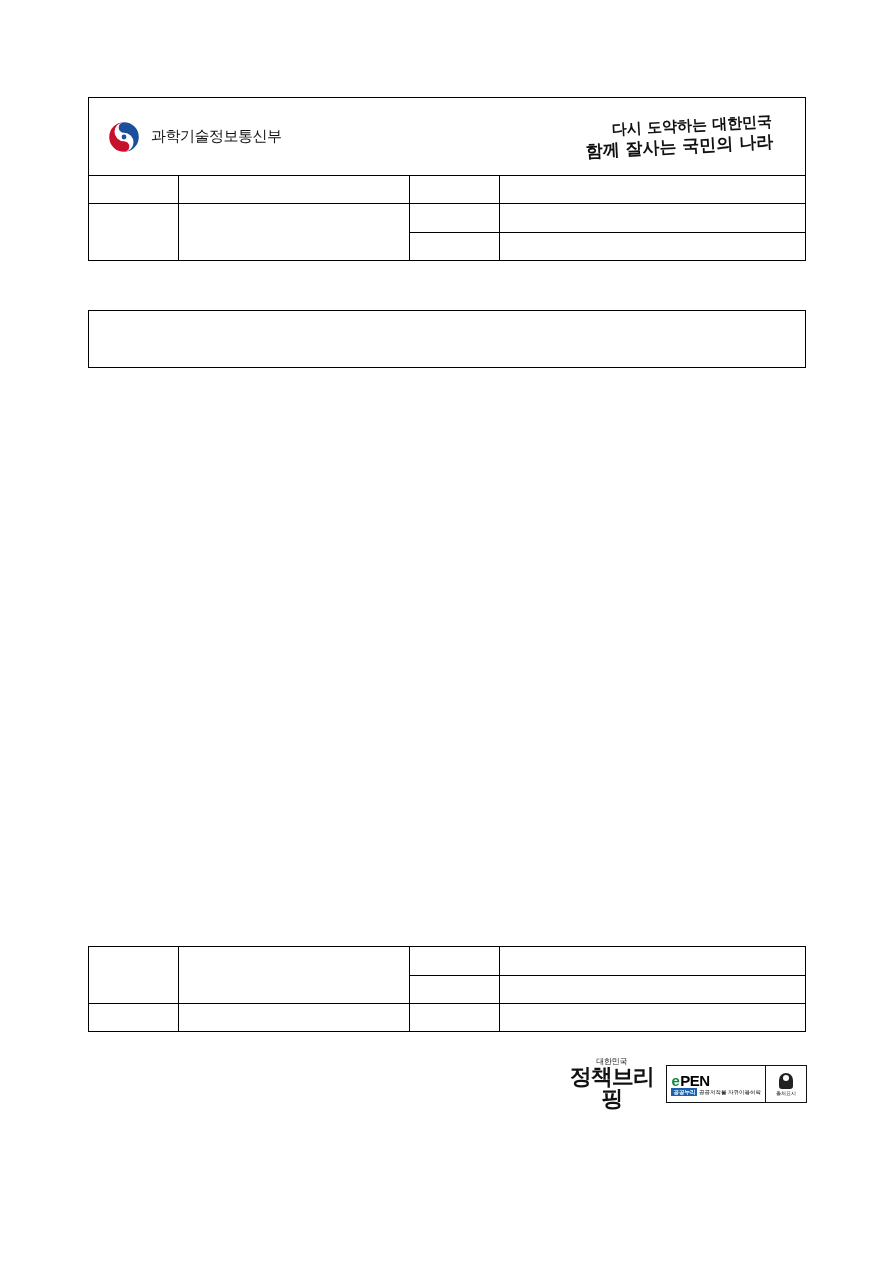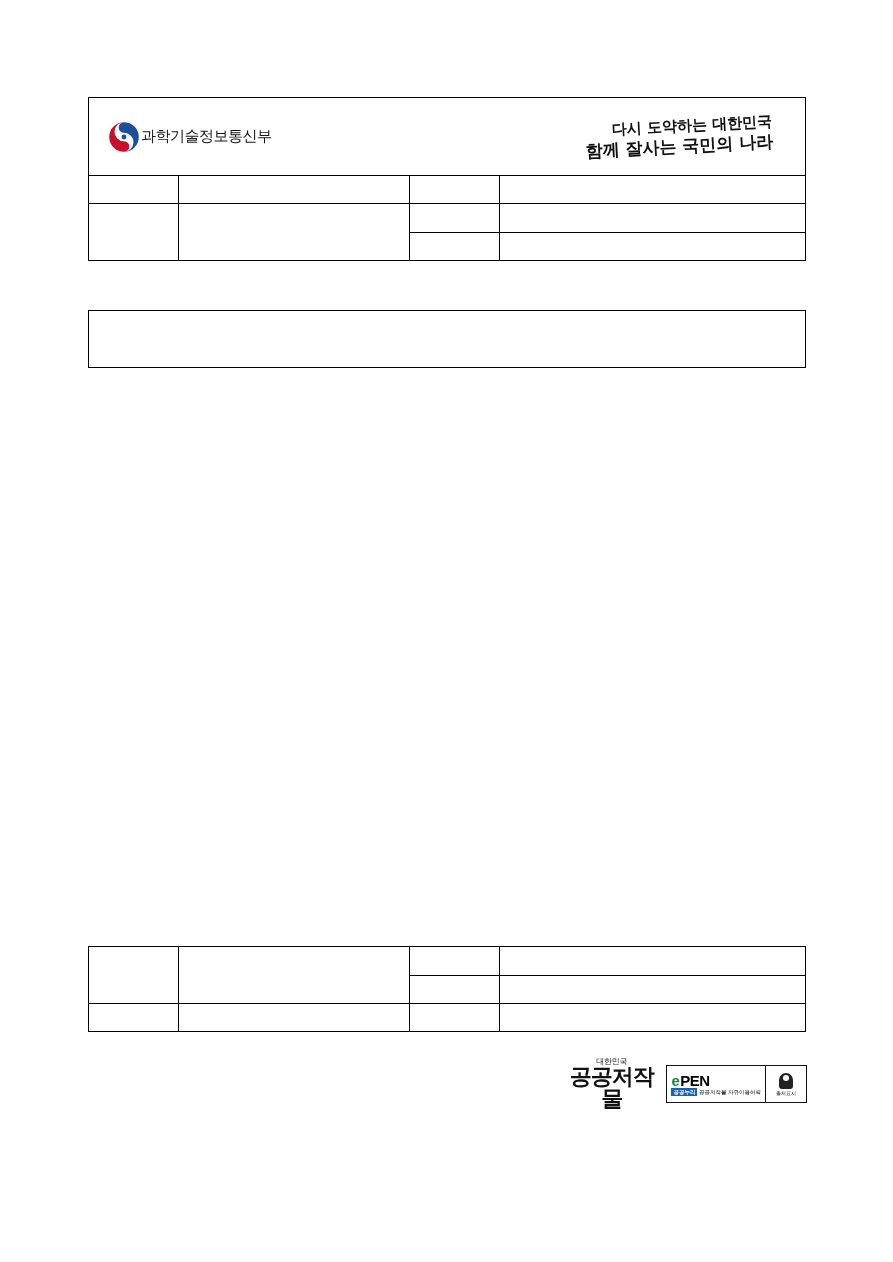--- a/index.html
+++ b/index.html
@@ -38,20 +38,21 @@
     display: flex;
     align-items: center;
     justify-content: space-between;
     box-sizing: border-box;
     border-bottom: 1px solid #000;
     padding: 0 18px 0 18px;
   }
   .ministry-brand {
     display: flex;
     align-items: center;
+    gap: 10px;
   }
   .ministry-mark {
     width: 34px;
     height: 34px;
     position: relative;
     flex: none;
   }
   .ministry-name {
     font-size: 15px;
     letter-spacing: -0.5px;
@@ -323,21 +324,21 @@
       <div class="cell c-value"></div>
       <div class="cell c-label2"></div>
       <div class="cell c-value2"></div>
     </div>
   </div>
 
   <div class="bottom-logos">
 
     <div class="policy-briefing">
       <div class="pb-top">대한민국</div>
-      <div class="pb-main">공공저작물</div>
+      <div class="pb-main">정책브리핑</div>
     </div>
 
     <div class="open-badge">
       <div class="open-left">
         <div class="open-word">
           <span class="open-e">e</span>
             <span>PEN</span>
         </div>
         <div class="open-sub">
           <span class="nuri">공공누리</span>

